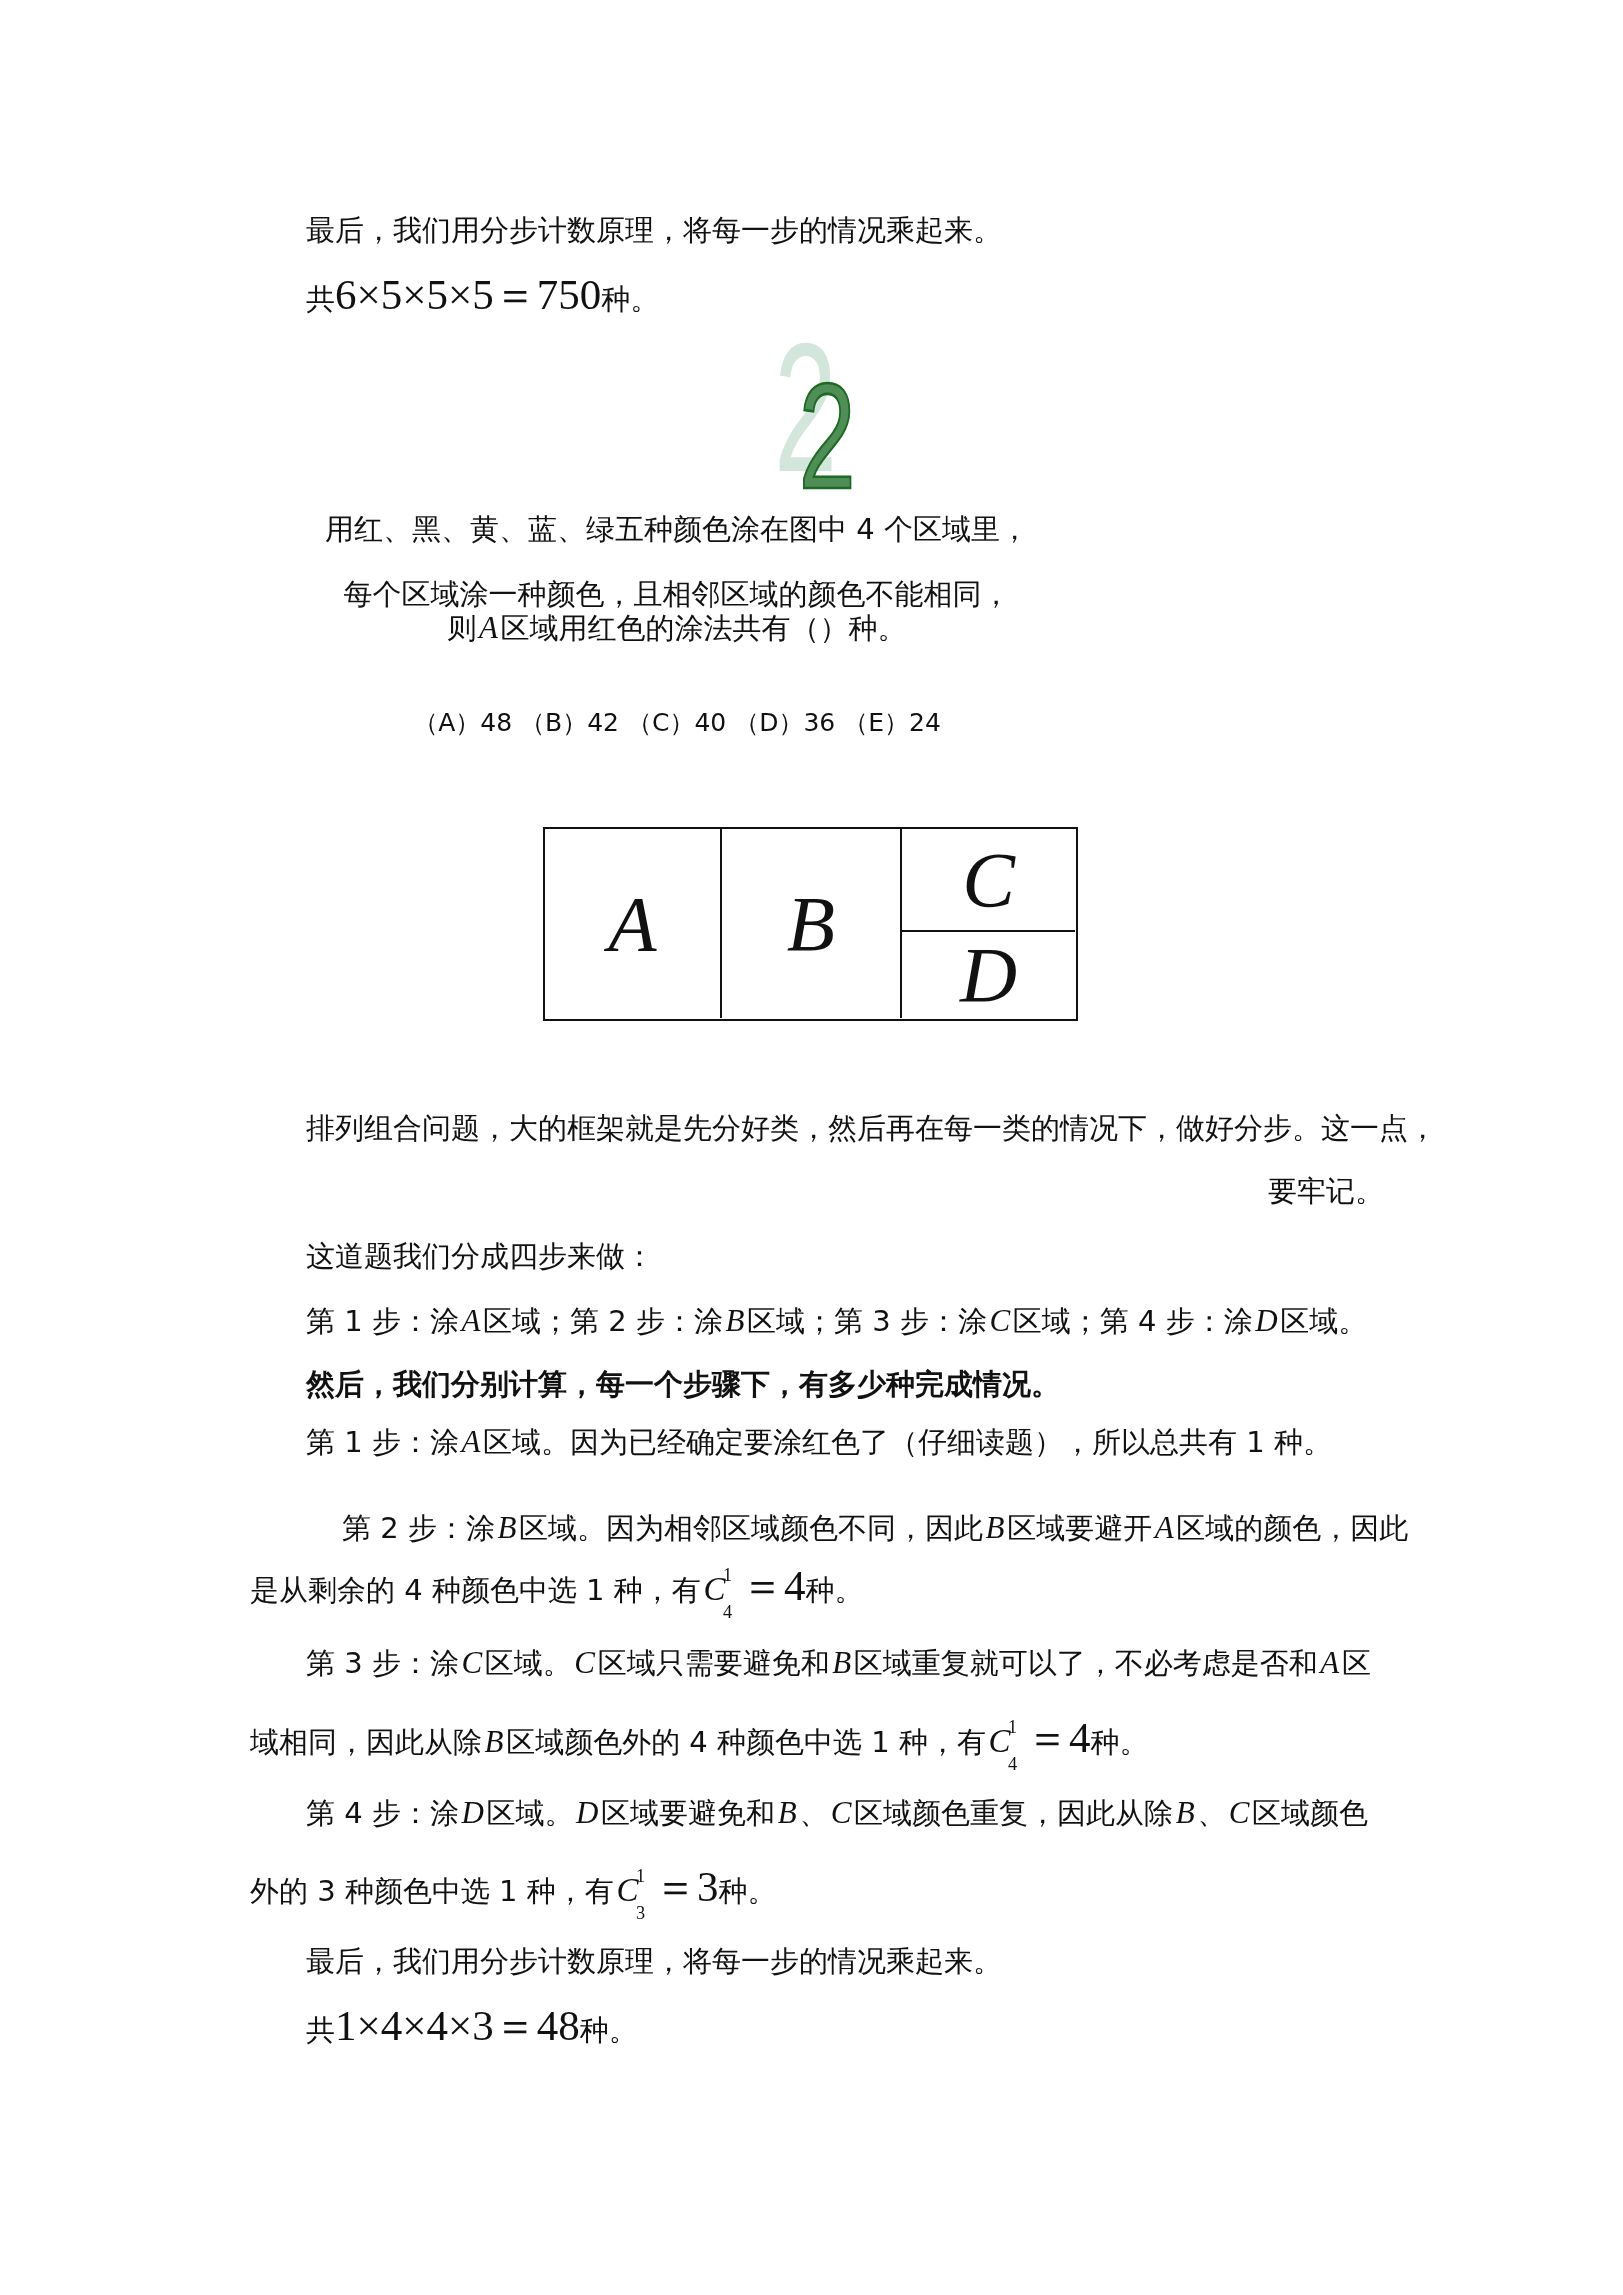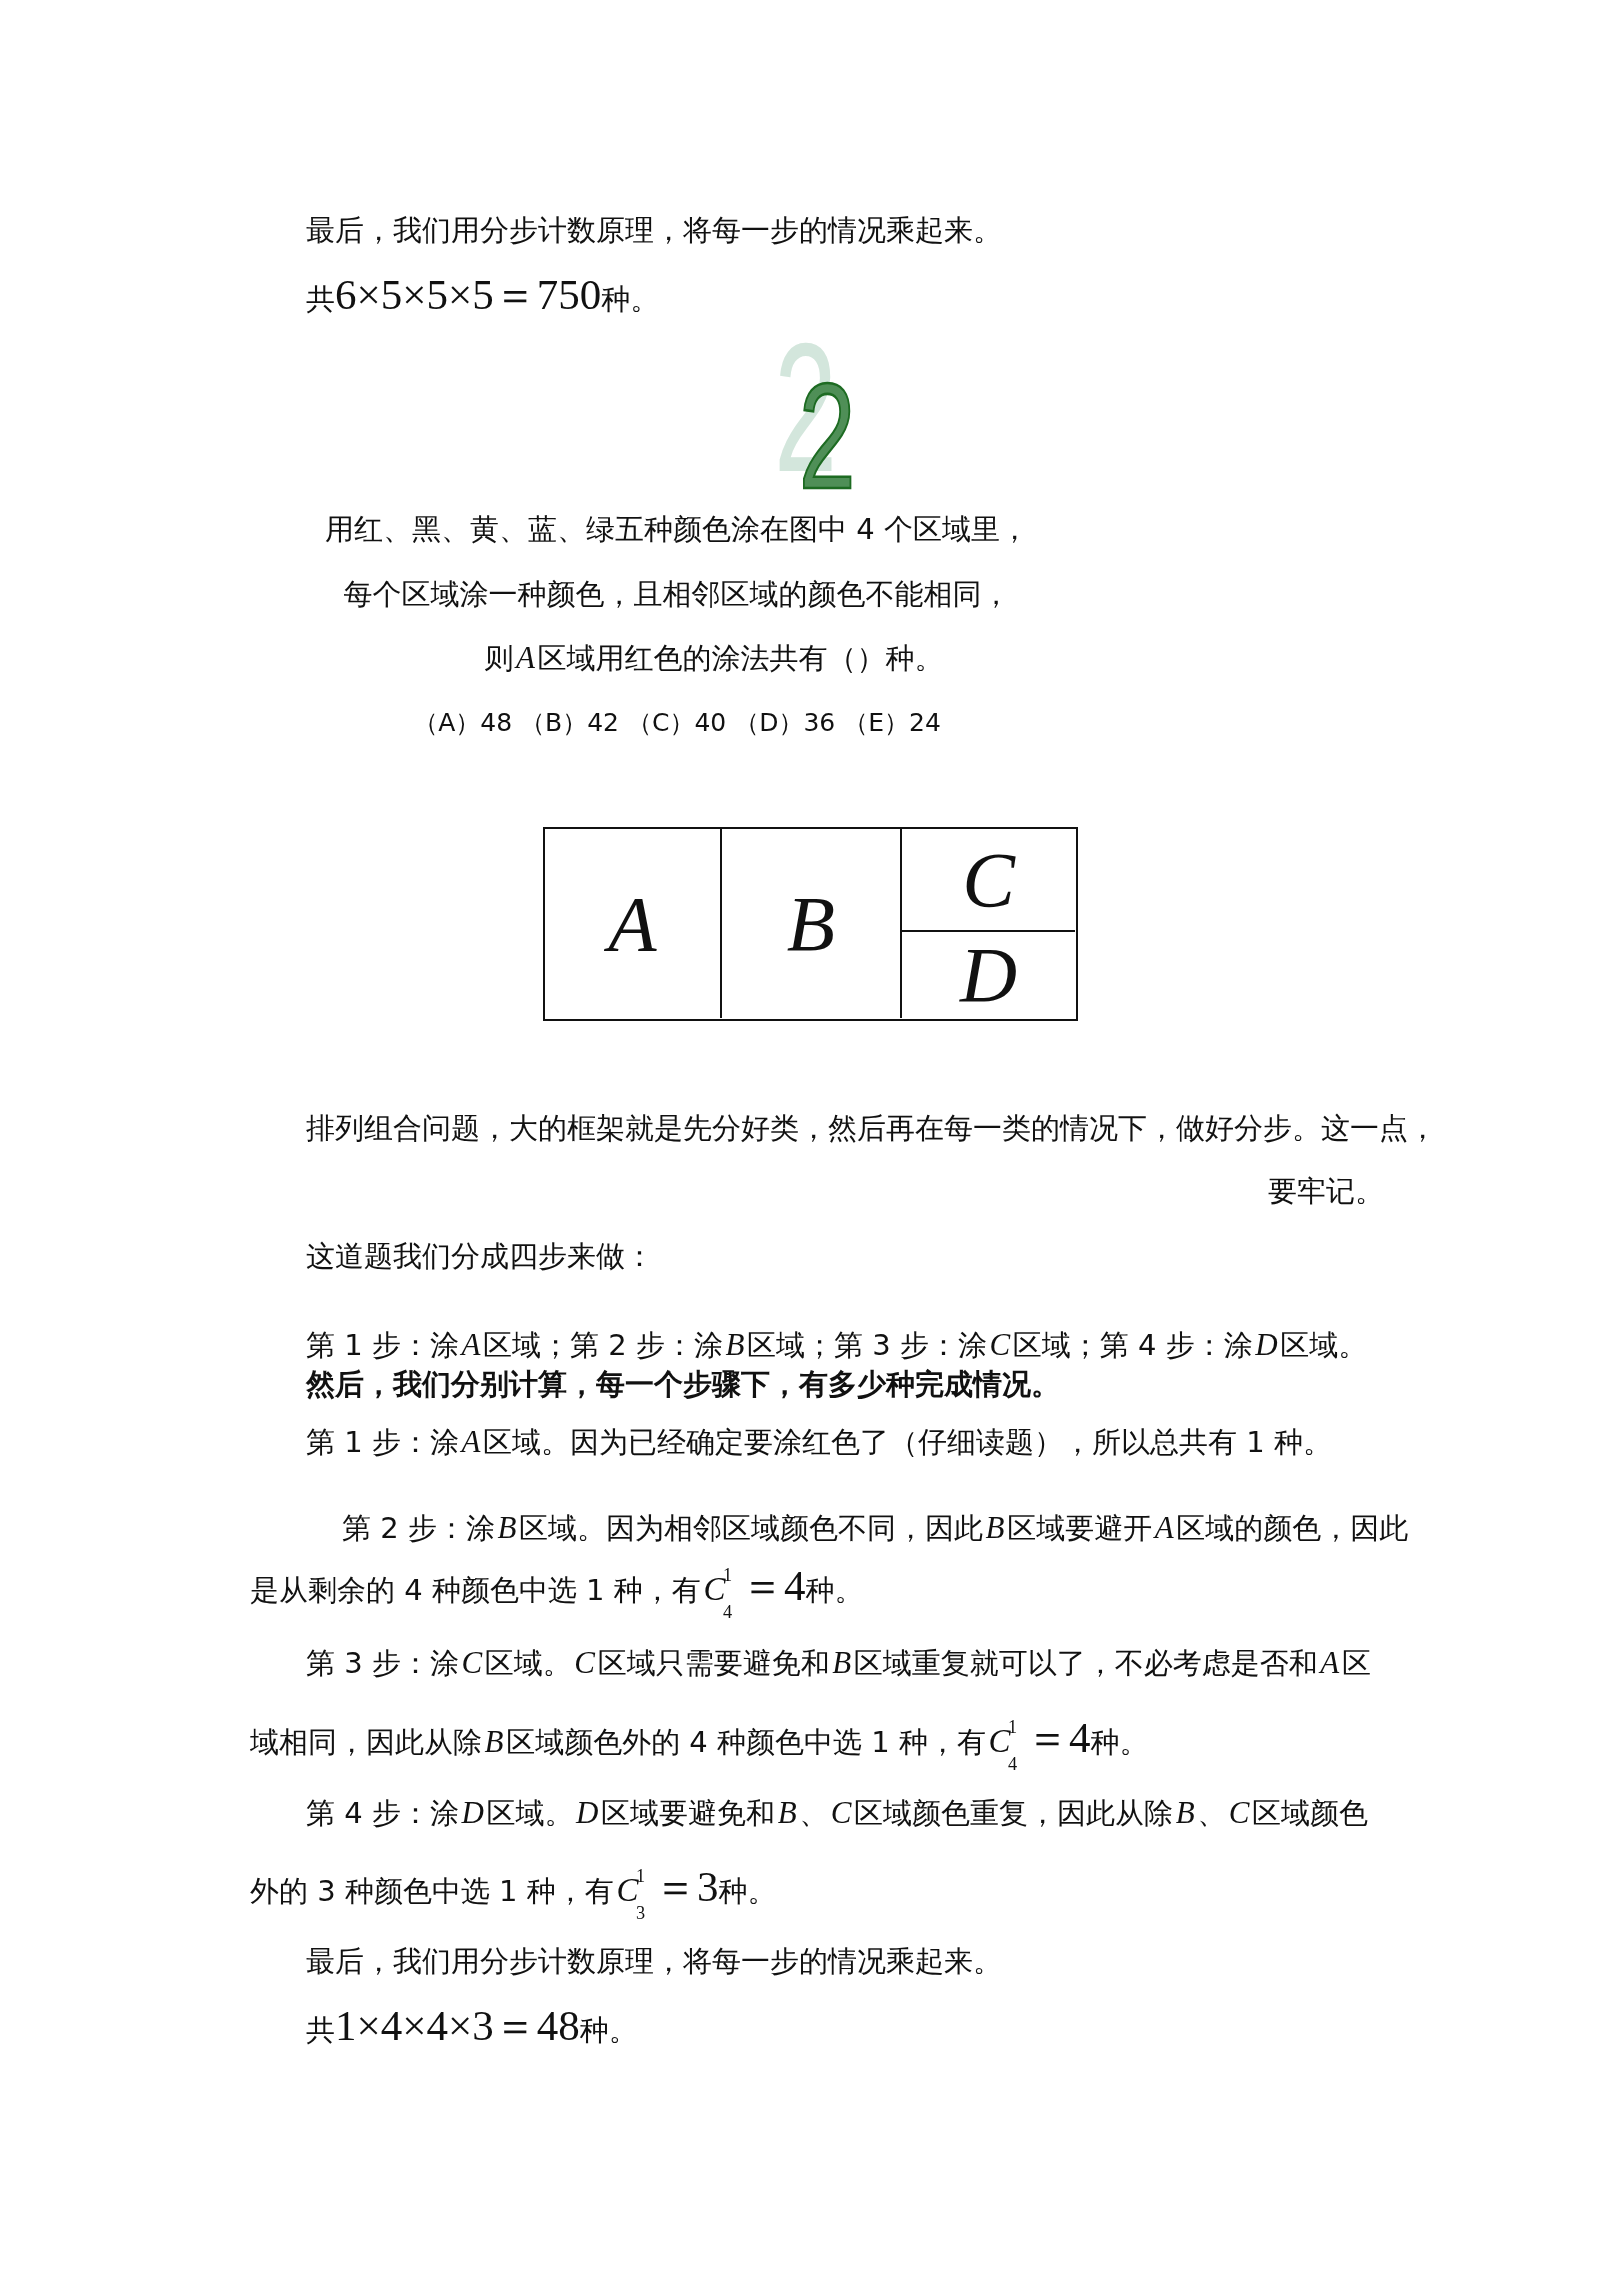--- a/index.html
+++ b/index.html
@@ -31,37 +31,37 @@
 
 <div class="badge">
   <svg width="85" height="164" viewBox="0 0 130 250">
     <text x="5" y="213" font-family="Liberation Sans, sans-serif" font-size="280" fill="#d3e6dc" transform="scale(0.62,1)">2</text>
     <text x="60" y="240" font-family="Liberation Sans, sans-serif" font-size="230" fill="#4f8f57" stroke="#1d6b22" stroke-width="4" transform="scale(0.68,1)">2</text>
   </svg>
 </div>
 
 <div class="line center cj" style="top:510px;">用红、黑、黄、蓝、绿五种颜色涂在图中 4 个区域里，</div>
 <div class="line center cj" style="top:575px;">每个区域涂一种颜色，且相邻区域的颜色不能相同，</div>
-<div class="line center cj" style="top:638px;padding-left:37px;">
+<div class="line center cj" style="top:608px;">
   <span>则</span><i class="m">A</i><span>区域用红色的涂法共有（）种。</span>
 </div>
 <div class="line center opt" style="top:703px;">（A）48 （B）42 （C）40 （D）36 （E）24</div>
 
 <div class="diagram">
   <div class="cell" style="left:0;top:0;width:177px;height:189px;border-right-width:2.6px;">A</div>
   <div class="cell" style="left:177px;top:0;width:180px;height:189px;border-right-width:2.6px;">B</div>
   <div class="cell" style="left:357px;top:0;width:173px;height:103px;border-bottom-width:2.6px;">C</div>
   <div class="cell" style="left:357px;top:103px;width:173px;height:86px;">D</div>
 </div>
 
 <div class="line ind cj" style="top:1109px;">排列组合问题，大的框架就是先分好类，然后再在每一类的情况下，做好分步。这一点，</div>
 <div class="line cj" style="top:1172px;text-align:right;">要牢记。</div>
 <div class="line ind cj" style="top:1237px;">这道题我们分成四步来做：</div>
 
-<div class="line ind cj" style="top:1301px;margin-top:24px;">
+<div class="line ind cj" style="top:1301px;">
   <span>第 1 步：涂</span><i class="m">A</i><span>区域；第 2 步：涂</span><i class="m">B</i><span>区域；第 3 步：涂</span><i class="m">C</i><span>区域；第 4 步：涂</span><i class="m">D</i><span>区域。</span>
 </div>
 <div class="line ind cj" style="top:1365px;font-weight:bold;">然后，我们分别计算，每一个步骤下，有多少种完成情况。</div>
 
 <div class="line ind cj" style="top:1422px;">
   <span>第 1 步：涂</span><i class="m">A</i><span>区域。因为已经确定要涂红色了（仔细读题），所以总共有 1 种。</span>
 </div>
 
 <div class="line ind cj" style="top:1508px;margin-left:36px;">
   <span>第 2 步：涂</span><i class="m">B</i><span>区域。因为相邻区域颜色不同，因此</span><i class="m">B</i><span>区域要避开</span><i class="m">A</i><span>区域的颜色，因此</span>

